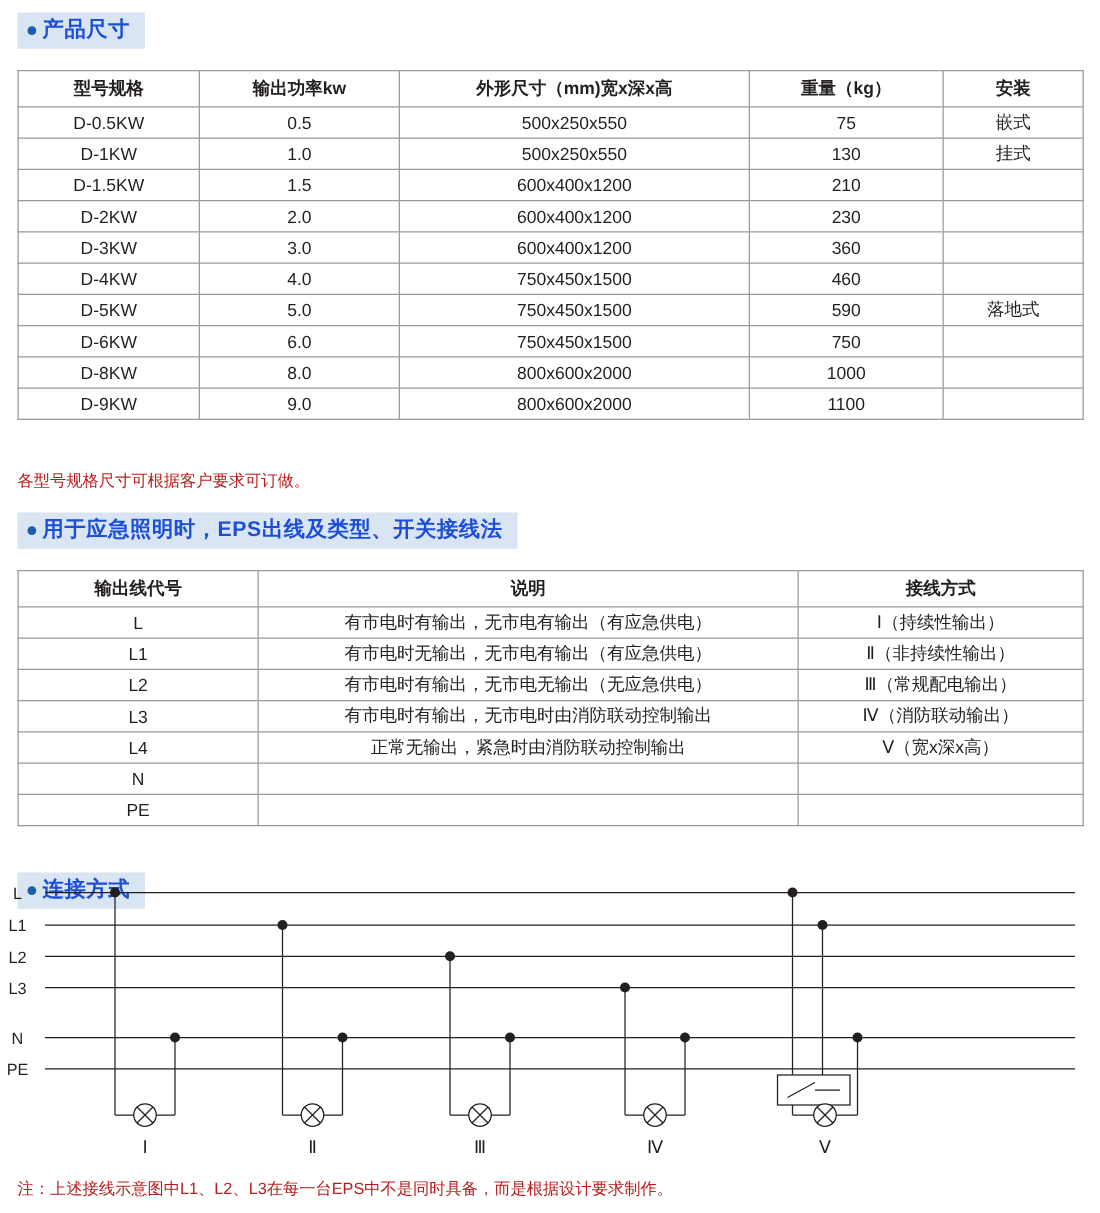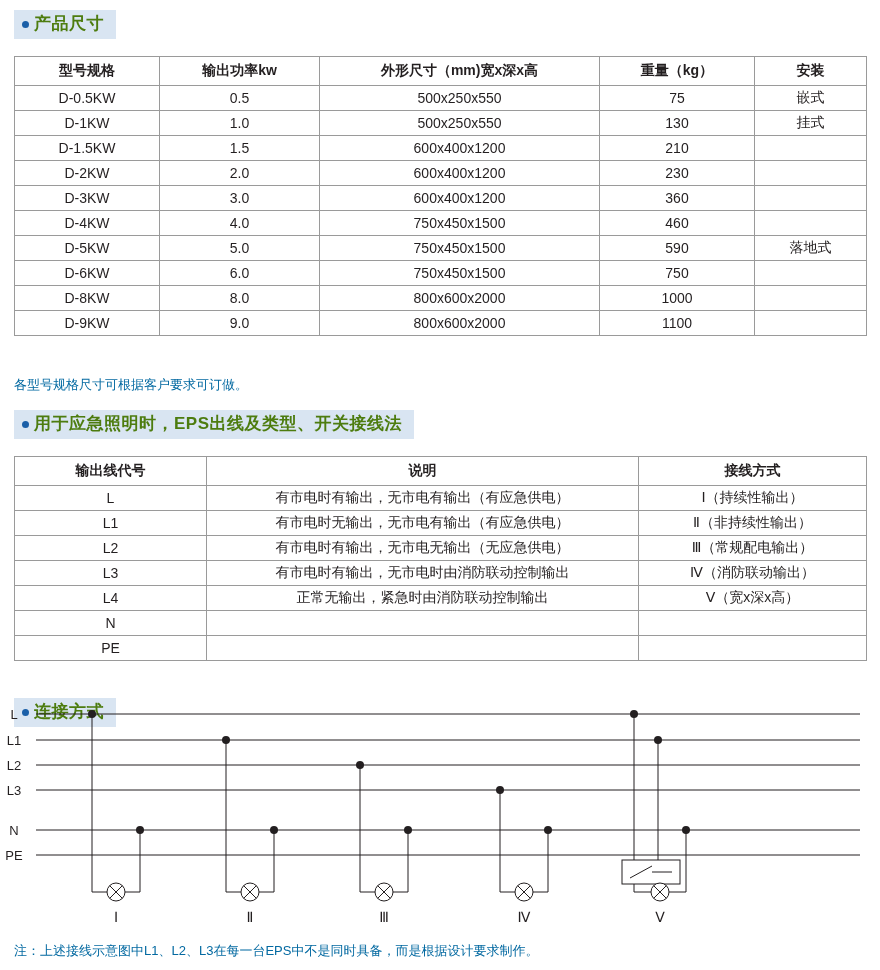--- a/index.html
+++ b/index.html
@@ -21,21 +21,21 @@
     height: 970px;
     box-sizing: border-box;
     padding: 0 14px;
   }
 
   
   .heading {
     display: inline-flex;
     align-items: center;
     background: #d9e5f2;
-    color: #4d7c0f;
+    color: #1d4ed8;
     font-size: 17px;
     font-weight: bold;
     padding: 4px 12px 5px 8px;
     line-height: 1.2;
     letter-spacing: 0.5px;
   }
   .heading .bullet {
     width: 7px;
     height: 7px;
     border-radius: 50%;
@@ -62,21 +62,21 @@
   }
   table.spec thead td {
     font-weight: bold;
     height: 26px;
     font-size: 14px;
     margin-top: 40px;
   }
 
   .note {
     font-size: 13px;
-    color: #0369a1;
+    color: #b91c1c;
     margin: 0;
   }
 
   
   #heading-dimensions { position: absolute; left: 14px; top: 10px; }
   #table-dimensions-wrap { position: absolute; left: 14px; top: 56px; width: 852px; }
   #note-dimensions { position: absolute; left: 14px; top: 376px; }
 
   #heading-eps { position: absolute; left: 14px; top: 410px; }
   #table-eps-wrap { position: absolute; left: 14px; top: 456px; width: 852px; }

